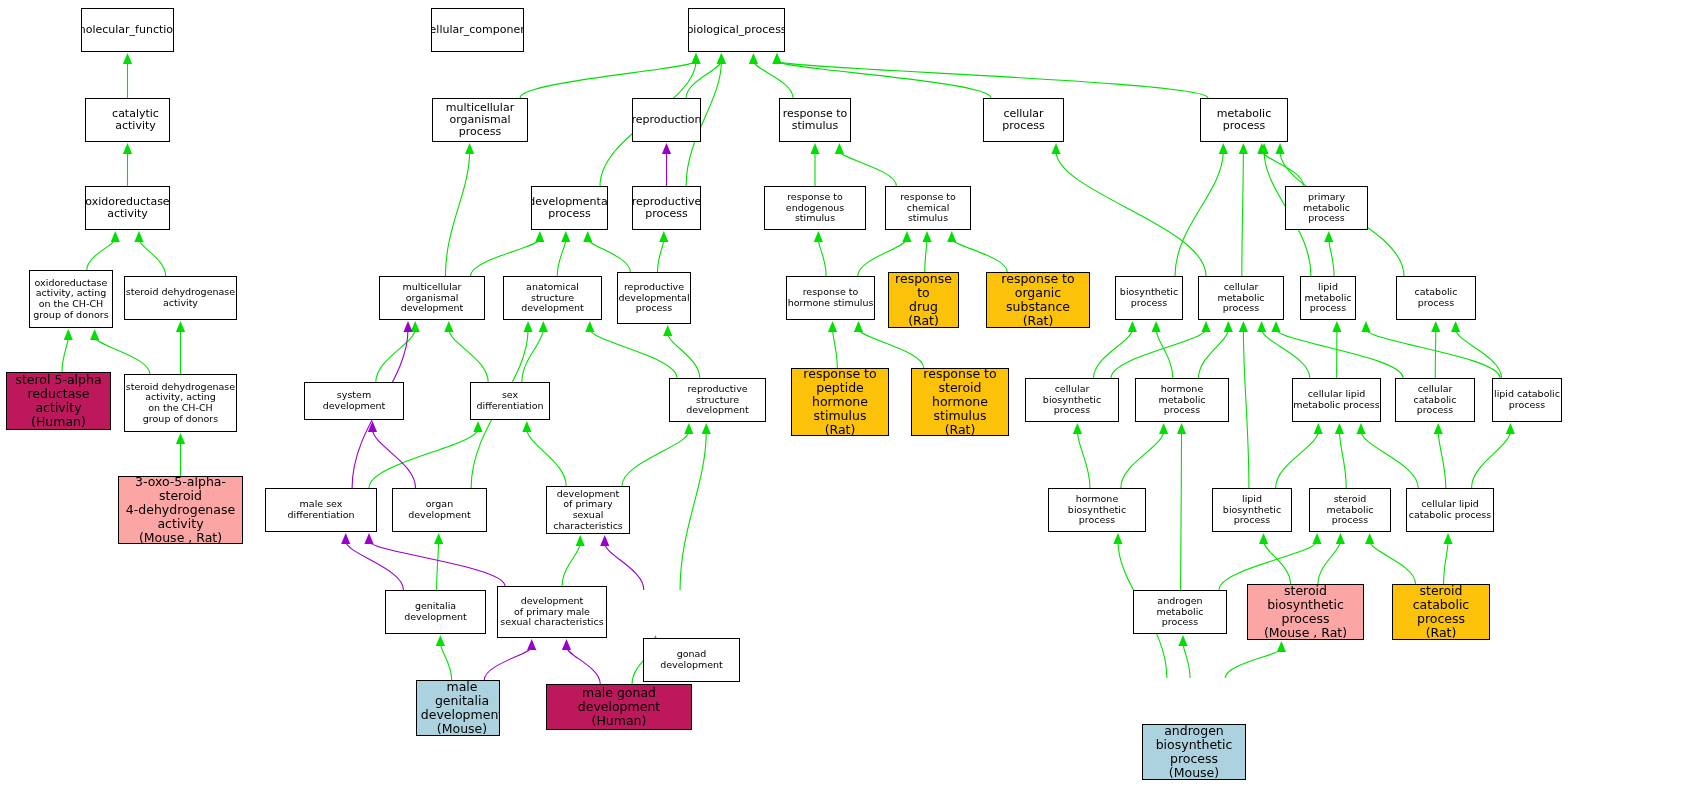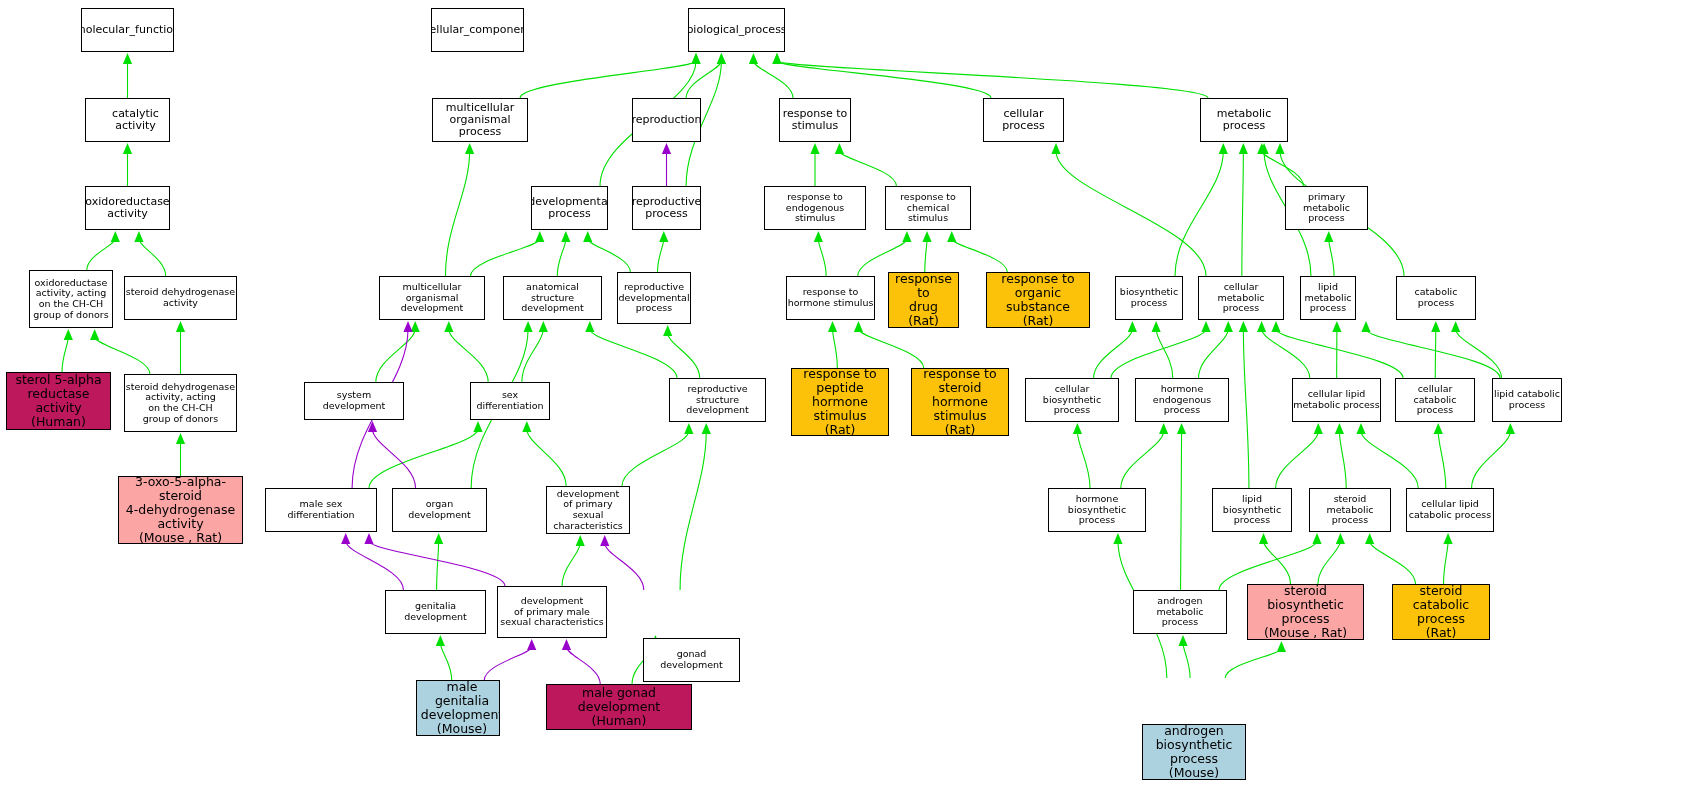--- a/index.html
+++ b/index.html
@@ -272,21 +272,21 @@
       <div class="node big orange" style="left: 791px; top: 368px; width: 98px; height: 68px;">response to
 peptide hormone
 stimulus
 (Rat)</div>
       <div class="node big orange" style="left: 911px; top: 368px; width: 98px; height: 68px;">response to
 steroid hormone
 stimulus
 (Rat)</div>
       <div class="node small" style="left: 1025px; top: 378px; width: 94px; height: 44px;">cellular biosynthetic
 process</div>
-      <div class="node small" style="left: 1135px; top: 378px; width: 94px; height: 44px;">hormone endogenous
+      <div class="node small" style="left: 1135px; top: 378px; width: 94px; height: 44px;">hormone metabolic
 process</div>
       <div class="node small" style="left: 1292px; top: 378px; width: 89px; height: 44px;">cellular lipid
 metabolic process</div>
       <div class="node small" style="left: 1395px; top: 378px; width: 80px; height: 44px;">cellular catabolic
 process</div>
       <div class="node small" style="left: 1492px; top: 378px; width: 70px; height: 44px;">lipid catabolic
 process</div>
       <div class="node small" style="left: 265px; top: 488px; width: 112px; height: 44px;">male sex differentiation</div>
       <div class="node small" style="left: 392px; top: 488px; width: 95px; height: 44px;">organ development</div>
       <div class="node small" style="left: 546px; top: 486px; width: 84px; height: 48px;">development

